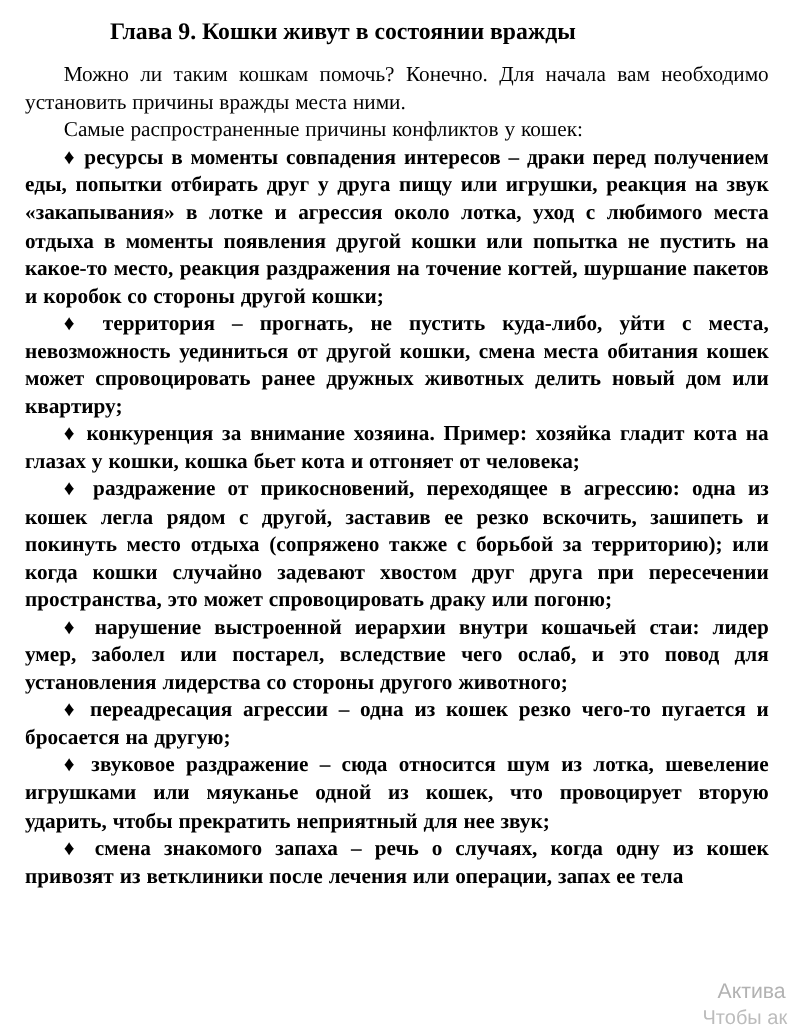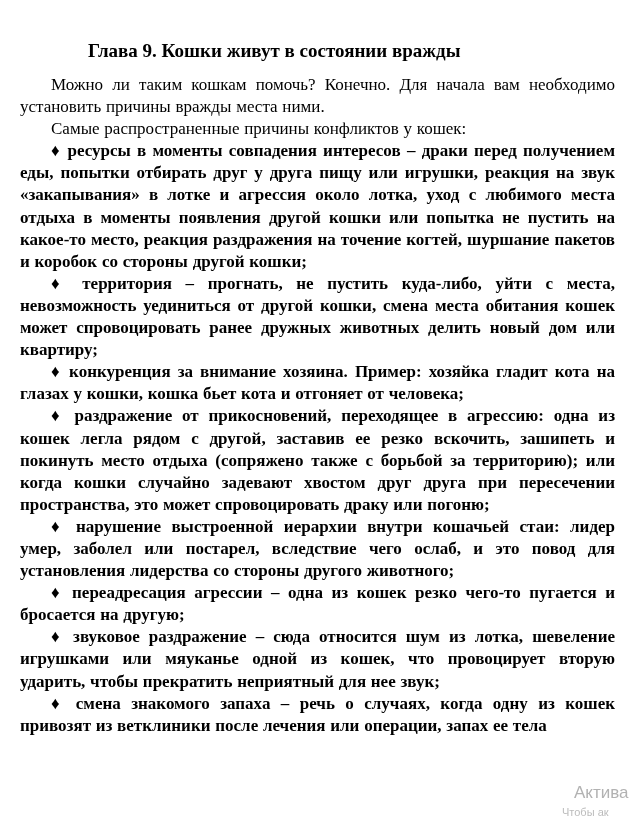--- a/index.html
+++ b/index.html
@@ -9,21 +9,20 @@
     background: #ffffff;
     overflow: hidden;
     position: relative;
     font-family: "Liberation Serif", serif;
     color: #000000;
   }
   .page {
     padding: 13px 20px 0 20px;
     box-sizing: border-box;
     width: 635px;
-    margin-top: 25px;
   }
   .chapter-title {
     font-size: 19px;
     font-weight: bold;
     line-height: 26px;
     margin: 0 0 10px 0;
     padding-left: 68px;
     text-align: left;
   }
   p.para {
@@ -49,21 +48,21 @@
     text-align: right;
   }
   .wm-line1 {
     left: 574px;
     top: 783px;
     font-size: 17px;
   }
   .wm-line2 {
     left: 562px;
     top: 806px;
-    font-size: 11px;
+    font-size: 16px;
     color: #bcbcbc;
   }
 </style>
 </head>
 <body>
 
 <div class="page">
 
   <h1 class="chapter-title">Глава 9. Кошки живут в состоянии вражды</h1>
 

